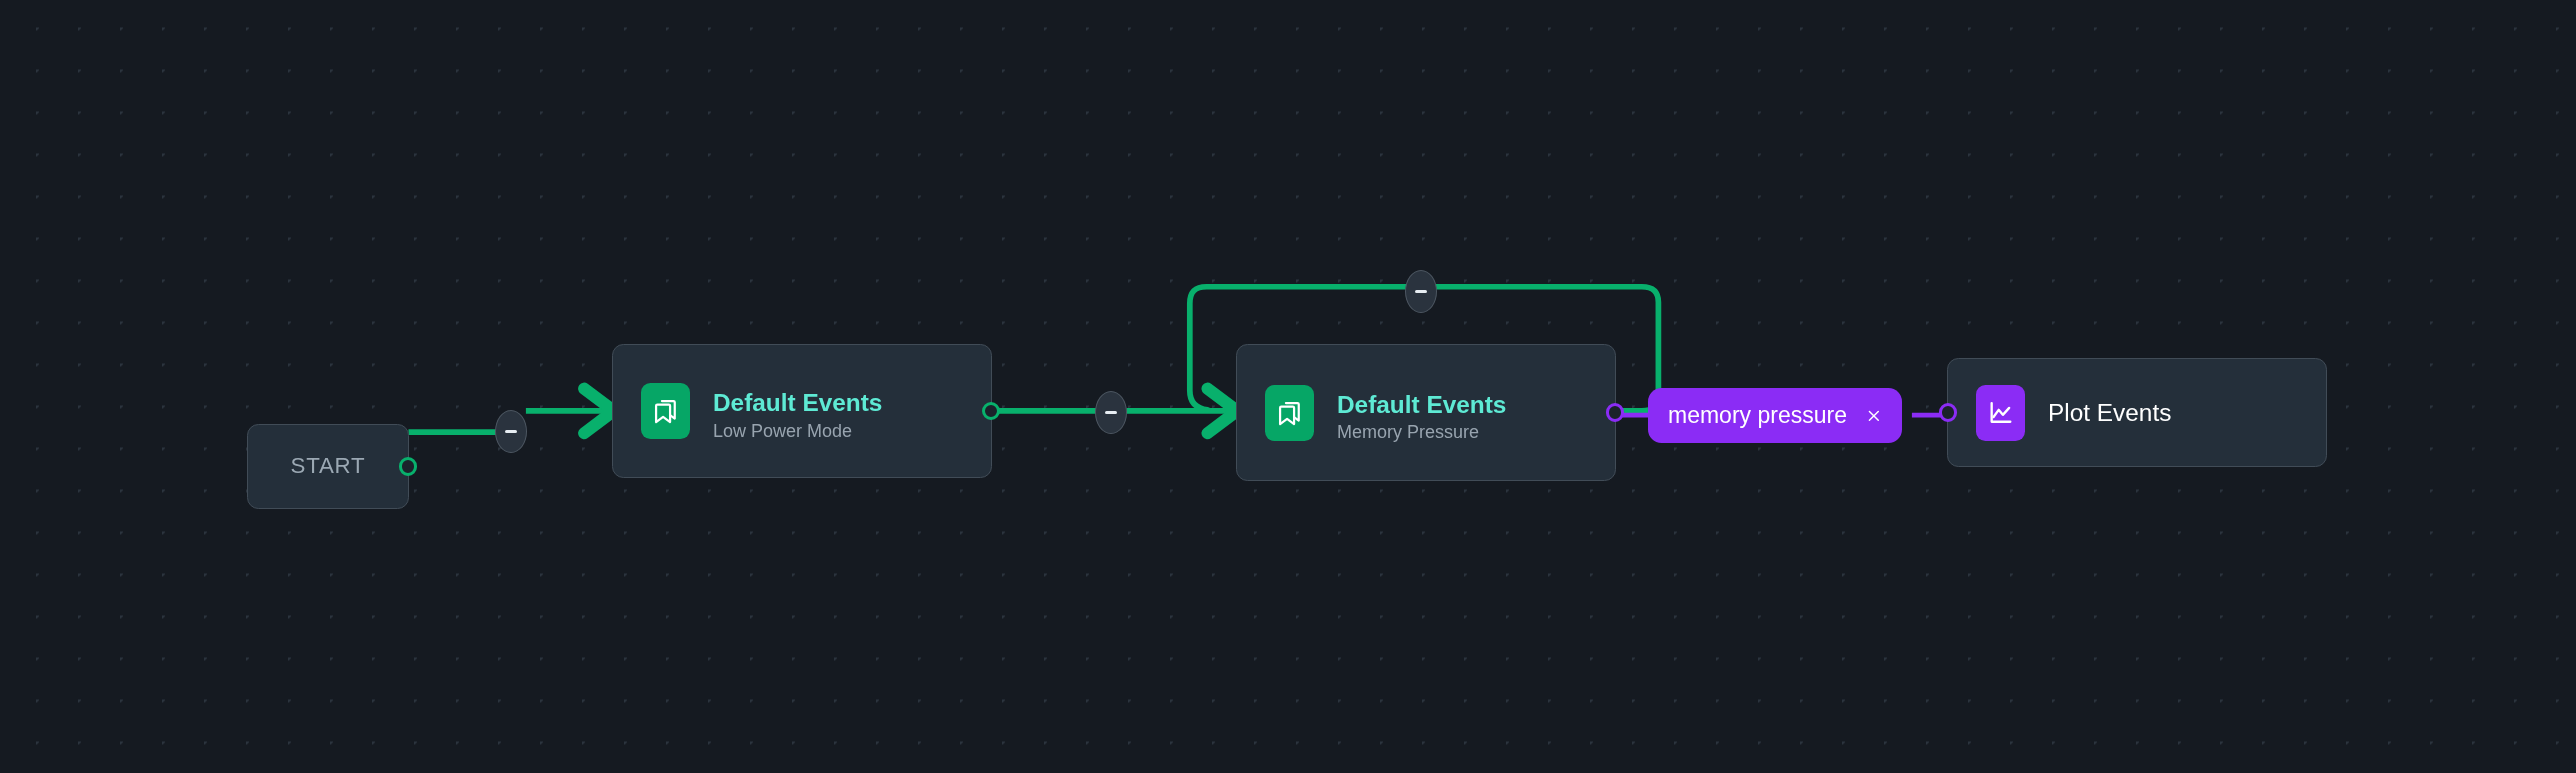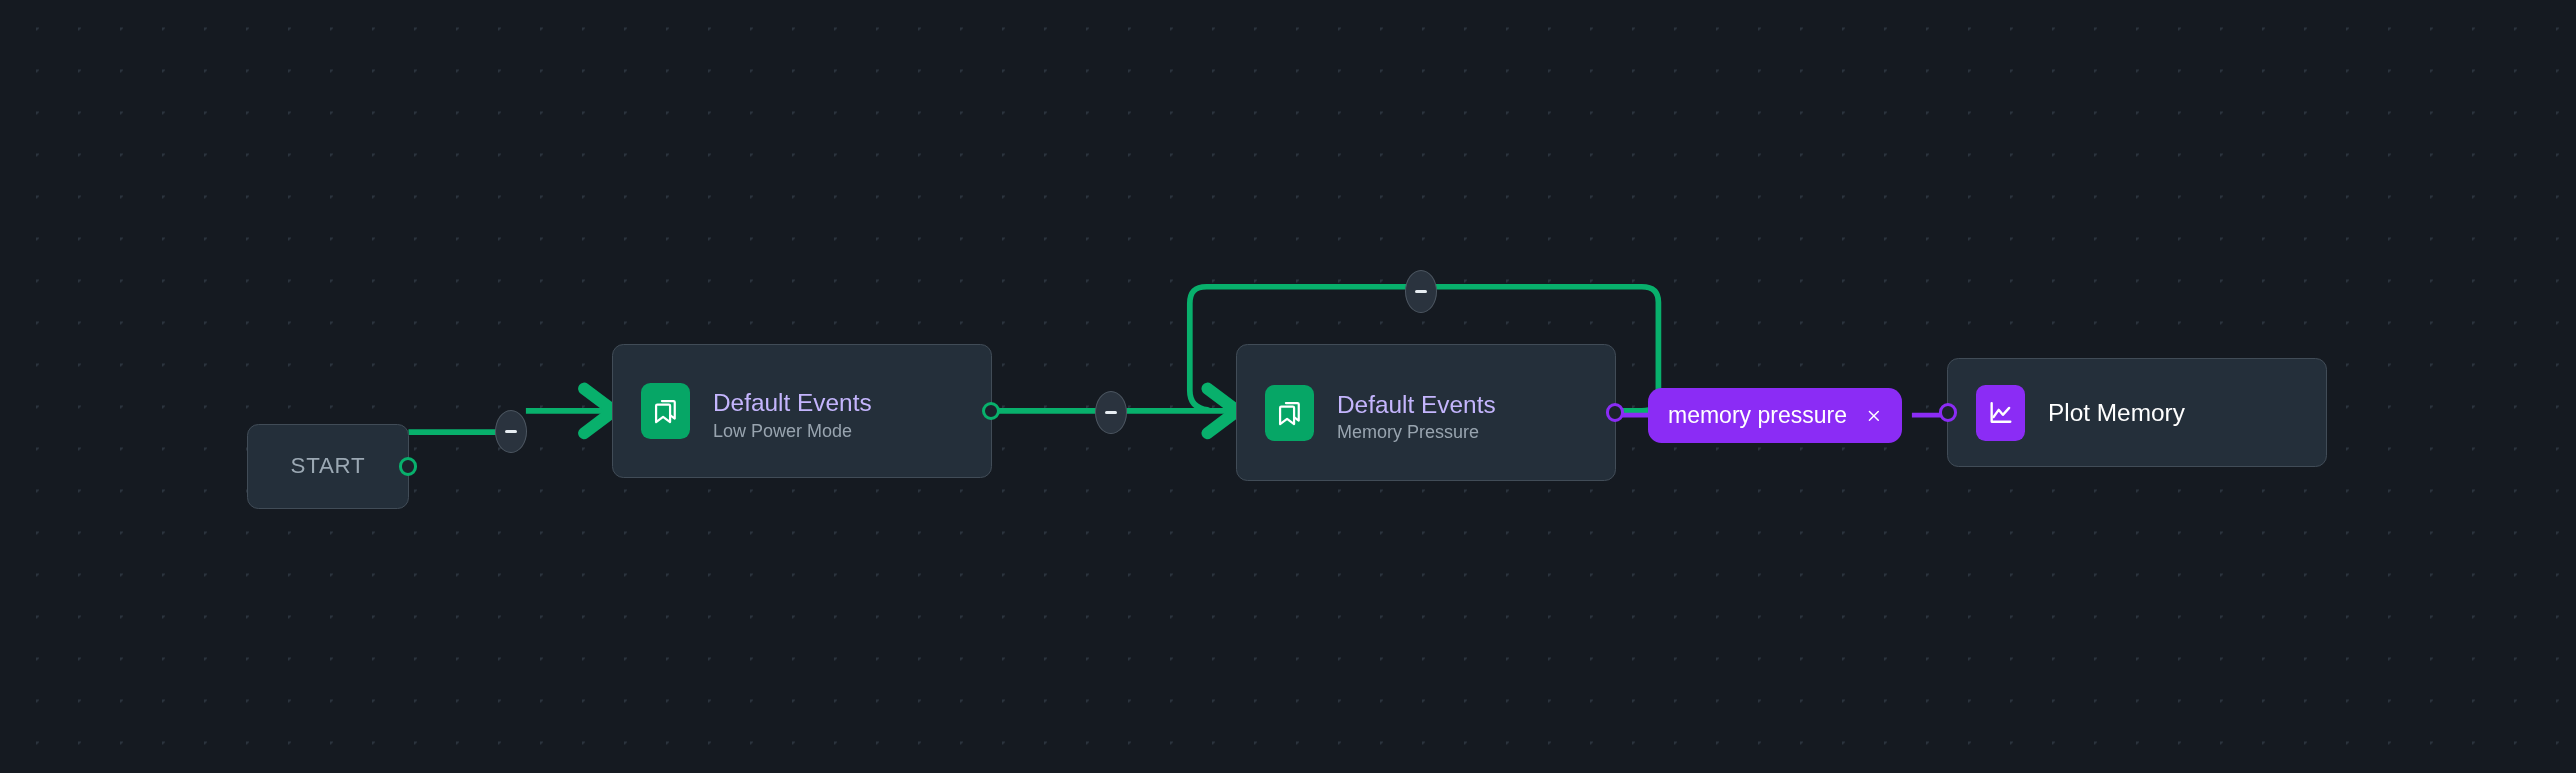--- a/index.html
+++ b/index.html
@@ -42,21 +42,21 @@
 
   .icon-tile{
     width:49px;height:56px;border-radius:9.4px;
     display:flex;align-items:center;justify-content:center;flex:0 0 auto;
   }
   .icon-tile.green{background:#06a666;}
   .icon-tile.purple{background:#8b2cf5;}
   .icon-tile svg{display:block;}
 
   .node-text{margin-left:23px;display:flex;flex-direction:column;justify-content:center;}
-  .node-title{color:#c4b5fd;font-size:24.4px;line-height:1.12;font-weight:400;white-space:nowrap;margin-top:8px;}
+  .node-title{color:#5eead4;font-size:24.4px;line-height:1.12;font-weight:700;white-space:nowrap;margin-top:8px;}
   .node-sub{color:#98a4af;font-size:18px;line-height:1.12;margin-top:4px;font-weight:400;white-space:nowrap;}
   .node-title-only{color:#ffffff;font-size:24.4px;font-weight:400;margin-left:23px;white-space:nowrap;}
 
   
   .handle{
     position:absolute;width:18.7px;height:18.7px;border-radius:50%;
     background:#1b222b;box-sizing:border-box;border:3.6px solid #08b06c;
   }
   .handle.purple{border-color:#8b2cf5;}
 
@@ -166,21 +166,21 @@
   </span>
 </div>
 
 <div class="node" id="node-plot-chart">
   <div class="icon-tile purple">
     <svg width="28" height="28" viewBox="0 0 24 24" fill="none" stroke="#ffffff" stroke-width="2" stroke-linecap="round" stroke-linejoin="round">
       <path d="M4 3.5 V19.5 H20"></path>
       <path d="M5.6 15.4 L10 9.3 L13.6 13.6 L19 7.6"></path>
     </svg>
   </div>
-  <div class="node-title-only">Plot Memory</div>
+  <div class="node-title-only">Plot Events</div>
   <span class="handle purple" style="left:-9.4px;top:calc(50% - 9.4px);"></span>
 </div>
 
 <div class="edge-btn" id="edge-btn-start">
   <span class="dash"></span>
 </div>
 <div class="edge-btn" id="edge-btn-mid">
   <span class="dash"></span>
 </div>
 <div class="edge-btn" id="edge-btn-loop">

